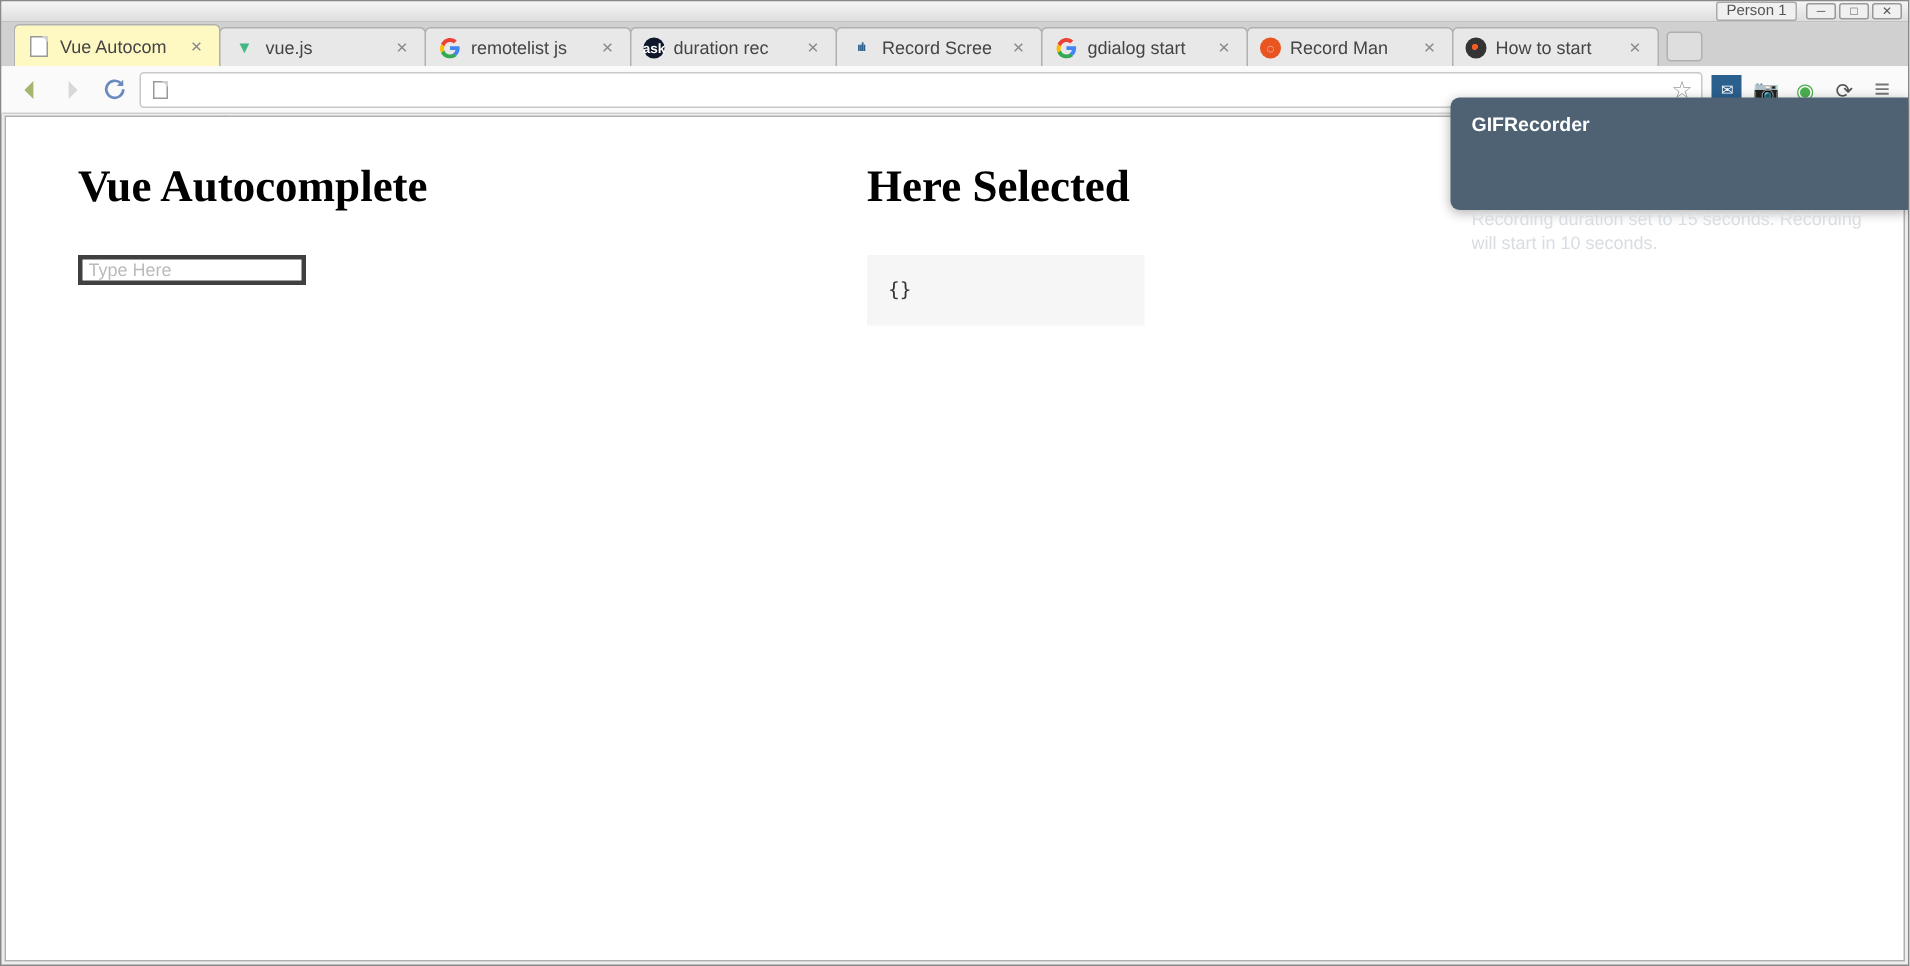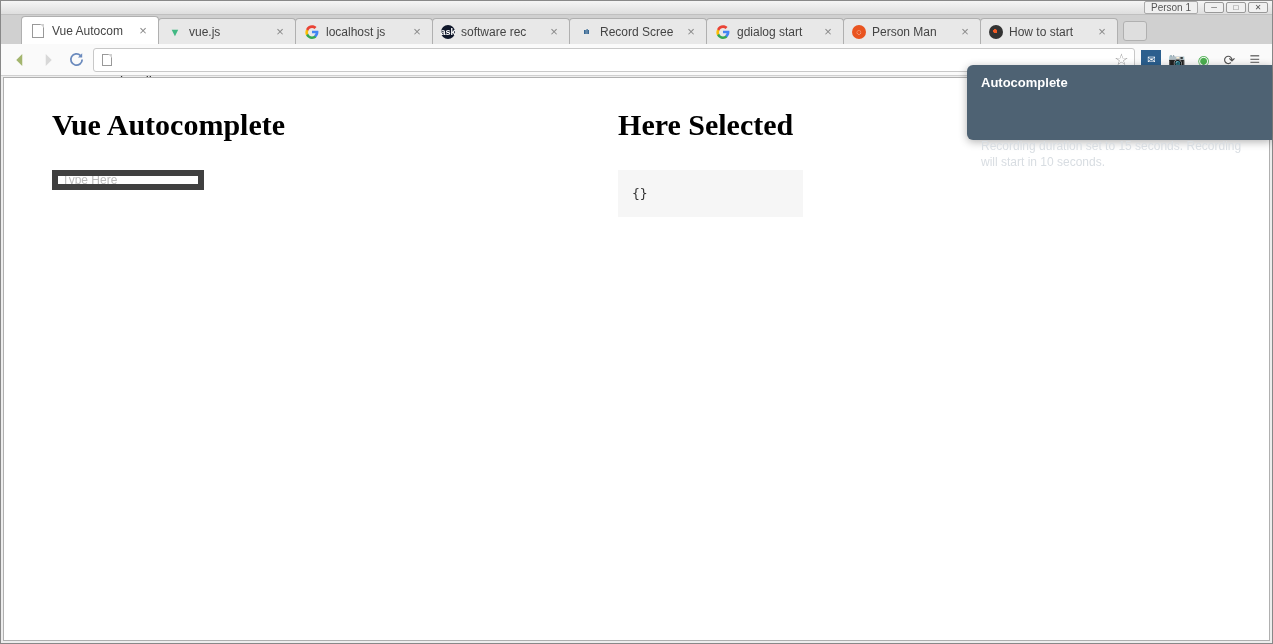--- a/index.html
+++ b/index.html
@@ -76,24 +76,23 @@
       border-bottom: none;
       border-radius: 4px 4px 0 0;
       margin-right: -1px;
       font-size: 12px;
       color: #444;
       min-width: 138px;
       max-width: 138px;
       position: relative;
     }
     .tab.active {
-      background: #ffffff;
+      background: #fef9c3;
       z-index: 2;
       height: 28px;
-      margin-left: 12px;
     }
     .tab-favicon {
       width: 16px;
       height: 16px;
       margin-right: 6px;
       flex-shrink: 0;
       display: flex;
       align-items: center;
       justify-content: center;
       font-size: 11px;
@@ -208,36 +207,35 @@
       left: 2px;
       right: 2px;
       bottom: 2px;
       background: #ffffff;
       padding: 30px 48px;
       font-family: Georgia, 'Times New Roman', serif;
       border: 1px solid #b0b0b0;
     }
     .content-row {
       display: flex;
-      gap: 40px;
     }
     .col {
       flex: 0 0 45%;
     }
     .col h2 {
       font-size: 30px;
       font-weight: bold;
       color: #000;
       margin-bottom: 28px;
       font-family: Georgia, 'Times New Roman', serif;
     }
     .autocomplete-input {
       width: 152px;
       height: 20px;
-      border: 6px solid #404040;
+      border: 3px solid #404040;
       padding: 0 4px;
       font-size: 12px;
       font-family: Arial, sans-serif;
       color: #333;
     }
     .autocomplete-input::placeholder {
       color: #bbb;
     }
     .data-box {
       background: #f6f6f6;
@@ -360,26 +358,26 @@
     </div>
     <div class="tab">
       <span class="tab-favicon">
         <svg class="google-g" viewBox="0 0 24 24">
             <path fill="#4285F4" d="M23 12.2c0-.8-.1-1.6-.2-2.3H12v4.4h6.2c-.3 1.4-1.1 2.6-2.3 3.4v2.8h3.7c2.2-2 3.4-5 3.4-8.3z"></path>
             <path fill="#34A853" d="M12 24c3.1 0 5.7-1 7.6-2.8l-3.7-2.8c-1 .7-2.4 1.1-3.9 1.1-3 0-5.5-2-6.4-4.7H1.8v2.9C3.7 21.3 7.5 24 12 24z"></path>
             <path fill="#FBBC05" d="M5.6 14.8c-.2-.7-.4-1.4-.4-2.1s.1-1.5.4-2.1V7.7H1.8C1 9.3.6 11.1.6 12.7s.4 3.4 1.2 5l3.8-2.9z"></path>
             <path fill="#EA4335" d="M12 5.1c1.7 0 3.2.6 4.4 1.7l3.3-3.3C17.7 1.6 15.1.6 12 .6 7.5.6 3.7 3.3 1.8 7.1l3.8 2.9c.9-2.7 3.4-4.9 6.4-4.9z"></path>
           </svg>
       </span>
-      <span class="tab-title">localhost js</span>
+      <span class="tab-title">remotelist js</span>
       <span class="tab-close">×</span>
     </div>
     <div class="tab">
       <span class="tab-favicon favicon-ask">ask</span>
-      <span class="tab-title">software rec</span>
+      <span class="tab-title">duration rec</span>
       <span class="tab-close">×</span>
     </div>
     <div class="tab">
       <span class="tab-favicon favicon-rec">ıılı</span>
       <span class="tab-title">Record Scree</span>
       <span class="tab-close">×</span>
     </div>
     <div class="tab">
       <span class="tab-favicon">
         <svg class="google-g" viewBox="0 0 24 24">
@@ -387,21 +385,21 @@
             <path fill="#34A853" d="M12 24c3.1 0 5.7-1 7.6-2.8l-3.7-2.8c-1 .7-2.4 1.1-3.9 1.1-3 0-5.5-2-6.4-4.7H1.8v2.9C3.7 21.3 7.5 24 12 24z"></path>
             <path fill="#FBBC05" d="M5.6 14.8c-.2-.7-.4-1.4-.4-2.1s.1-1.5.4-2.1V7.7H1.8C1 9.3.6 11.1.6 12.7s.4 3.4 1.2 5l3.8-2.9z"></path>
             <path fill="#EA4335" d="M12 5.1c1.7 0 3.2.6 4.4 1.7l3.3-3.3C17.7 1.6 15.1.6 12 .6 7.5.6 3.7 3.3 1.8 7.1l3.8 2.9c.9-2.7 3.4-4.9 6.4-4.9z"></path>
           </svg>
       </span>
       <span class="tab-title">gdialog start</span>
       <span class="tab-close">×</span>
     </div>
     <div class="tab">
       <span class="tab-favicon favicon-ubuntu">◌</span>
-      <span class="tab-title">Person Man</span>
+      <span class="tab-title">Record Man</span>
       <span class="tab-close">×</span>
     </div>
     <div class="tab">
       <span class="tab-favicon favicon-dark"></span>
       <span class="tab-title">How to start</span>
       <span class="tab-close">×</span>
     </div>
     <div class="new-tab-btn"></div>
   </div>
 
@@ -445,17 +443,17 @@
         <input class="autocomplete-input" type="text" placeholder="Type Here" style="">
       </div>
       <div class="col">
         <h2>Here Selected</h2>
         <div class="data-box">{}</div>
       </div>
     </div>
   </div>
 
   <div class="notification">
-    <div class="notification-title">Autocomplete</div>
+    <div class="notification-title">GIFRecorder</div>
     <div class="notification-body">Recording duration set to 15 seconds. Recording will start in 10 seconds.</div>
   </div>
 
 </div>
 
 </body></html>

